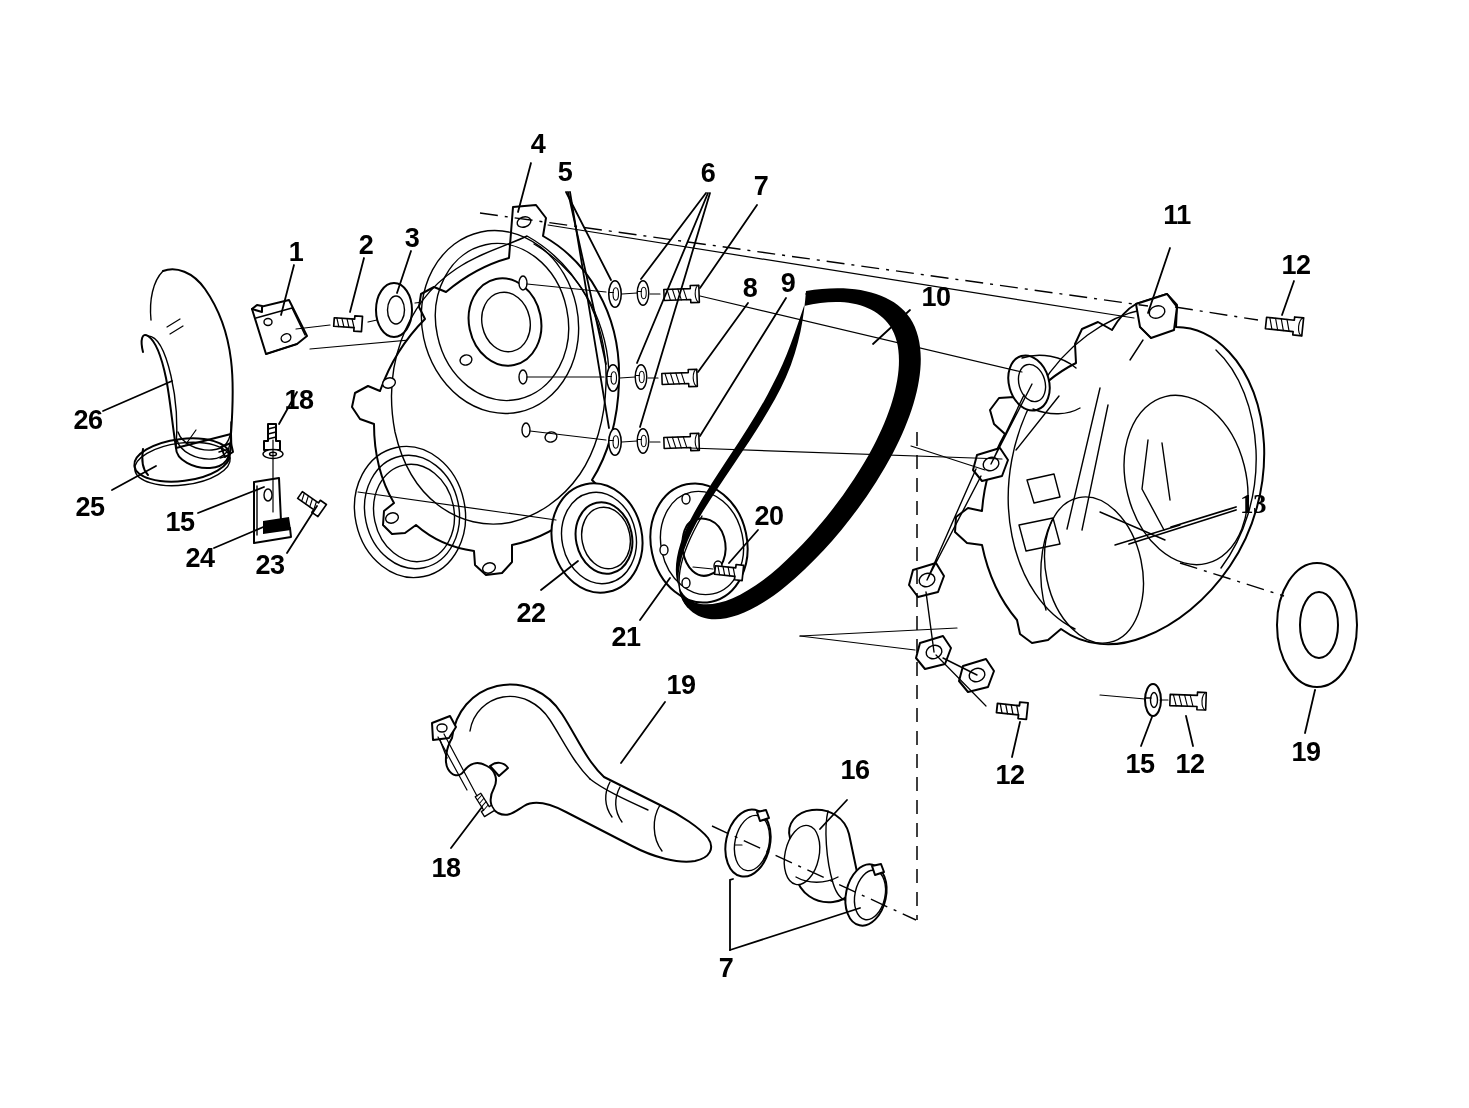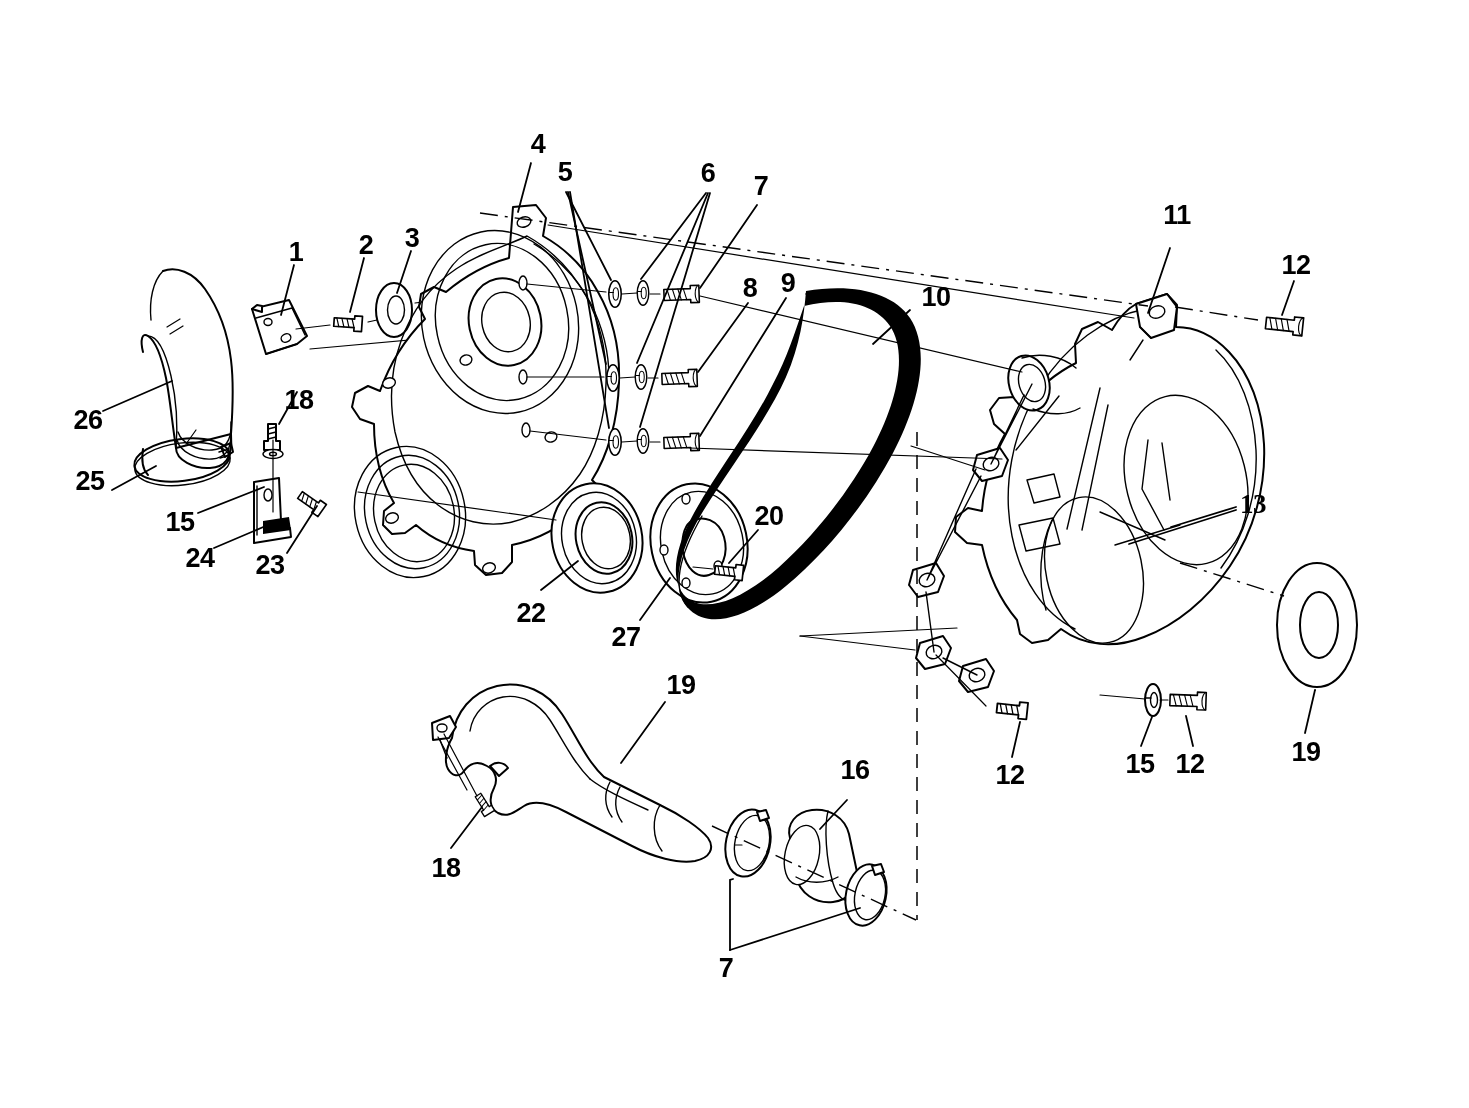--- a/index.html
+++ b/index.html
@@ -482,22 +482,22 @@
 <div class="callout" style="left:1253px;top:504px;font-family:Liberation Serif, serif;">13</div>
 <div class="callout" style="left:1306px;top:752px;">19</div>
 <div class="callout" style="left:1010px;top:775px;">12</div>
 <div class="callout" style="left:1140px;top:764px;">15</div>
 <div class="callout" style="left:1190px;top:764px;">12</div>
 <div class="callout" style="left:855px;top:770px;">16</div>
 <div class="callout" style="left:726px;top:968px;">7</div>
 <div class="callout" style="left:446px;top:868px;">18</div>
 <div class="callout" style="left:673px;top:685px;margin-left:8px;">19</div>
 <div class="callout" style="left:769px;top:516px;">20</div>
-<div class="callout" style="left:626px;top:637px;">27</div>
+<div class="callout" style="left:626px;top:637px;">21</div>
 <div class="callout" style="left:531px;top:613px;">22</div>
 <div class="callout" style="left:270px;top:565px;">23</div>
 <div class="callout" style="left:200px;top:558px;">24</div>
-<div class="callout" style="left:90px;top:481px;">25</div>
+<div class="callout" style="left:90px;top:507px;">25</div>
 <div class="callout" style="left:88px;top:420px;text-align:right;">26</div>
 <div class="callout" style="left:180px;top:522px;">15</div>
 <div class="callout" style="left:299px;top:400px;">18</div>
 
 </div>
 
 </body></html>

